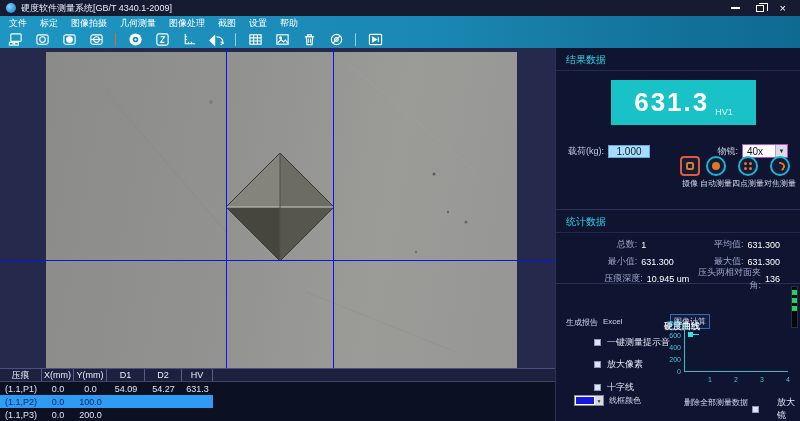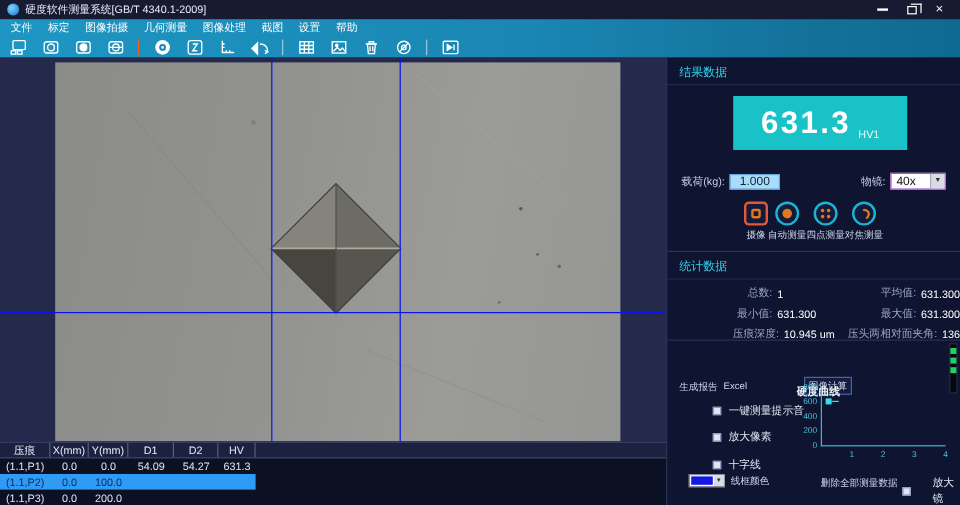--- a/index.html
+++ b/index.html
@@ -64,34 +64,34 @@
     font-size:9px; color:#c6cfe6; padding:0 12px; gap:4px; }
   .load-input { width:42px; height:13px; background:#a8dcff; border:1px solid #6aa8d8; color:#122; 
     font-size:10px; text-align:center; font-family:"Liberation Sans",sans-serif; }
   .combo { width:46px; height:14px; background:#ffffff; border:1px solid #b24fd8; color:#111;
     display:flex; align-items:center; }
   .combo .val { flex:1; font-size:10px; padding-left:4px; color:#111; }
   .combo .arrow { width:12px; height:100%; background:#d8dce4; border-left:1px solid #aab;
     display:flex; align-items:center; justify-content:center; font-size:6px; color:#333; }
   .spacer { flex:1; }
 
-  .actions-row { position:absolute; left:4px; right:4px; top:120px; display:flex; justify-content:center; }
+  .actions-row { position:absolute; left:4px; right:4px; top:108px; display:flex; justify-content:flex-end; }
   .action { display:flex; flex-direction:column; align-items:center; gap:2px; }
   .act-icon { width:20px; height:20px; border:2px solid #1db4d4; display:flex; align-items:center; justify-content:center; }
   .act-icon.square { border-radius:4px; border-color:#e05a3a; background:#131a3a; }
   .act-icon.circle { border-radius:50%; background:#131a3a; }
   .act-ring { width:8px; height:8px; border:2px solid #e07820; border-radius:2px; }
   .act-dot { width:8px; height:8px; background:#e07820; border-radius:50%; }
   .act-dots { display:grid; grid-template-columns:3px 3px; gap:2px; }
   .act-dots i { width:3px; height:3px; background:#e07820; border-radius:50%; }
   .act-arc { width:9px; height:9px; border:2px solid #e07820; border-radius:50%;
     border-left-color:transparent; border-bottom-color:transparent; transform:rotate(25deg); }
   .action .lbl { font-size:8px; color:#cfd6ea; }
 
-  .stats-grid { padding:3px 0 0 6px;margin-left:28px; }
+  .stats-grid { padding:3px 20px 0 6px;margin-left:28px; }
   .stats-row { display:flex; align-items:center; height:17px; font-size:9px; }
   .stats-row .sl { color:#9aa6c8; text-align:right; }
   .stats-row .sv { color:#ffffff; padding-left:4px; }
   .sl.w1{width:62px}.sv.w2{width:56px}.sl.w3{width:82px}.sv.w4{flex:1}
 
   .mini-btn { position:absolute; font-size:8px; color:#cfd6ea; }
   .mini-btn.boxed { border:1px solid #3c68b0; padding:1px 3px; background:#141b3e;margin-left:44px; }
 
   .chart-title { position:absolute; left:108px; top:16px; font-size:9px; font-weight:bold; color:#e8f4f8;margin-top:20px; }
   .chart { position:absolute; left:104px; top:36px; width:136px; height:60px; }

